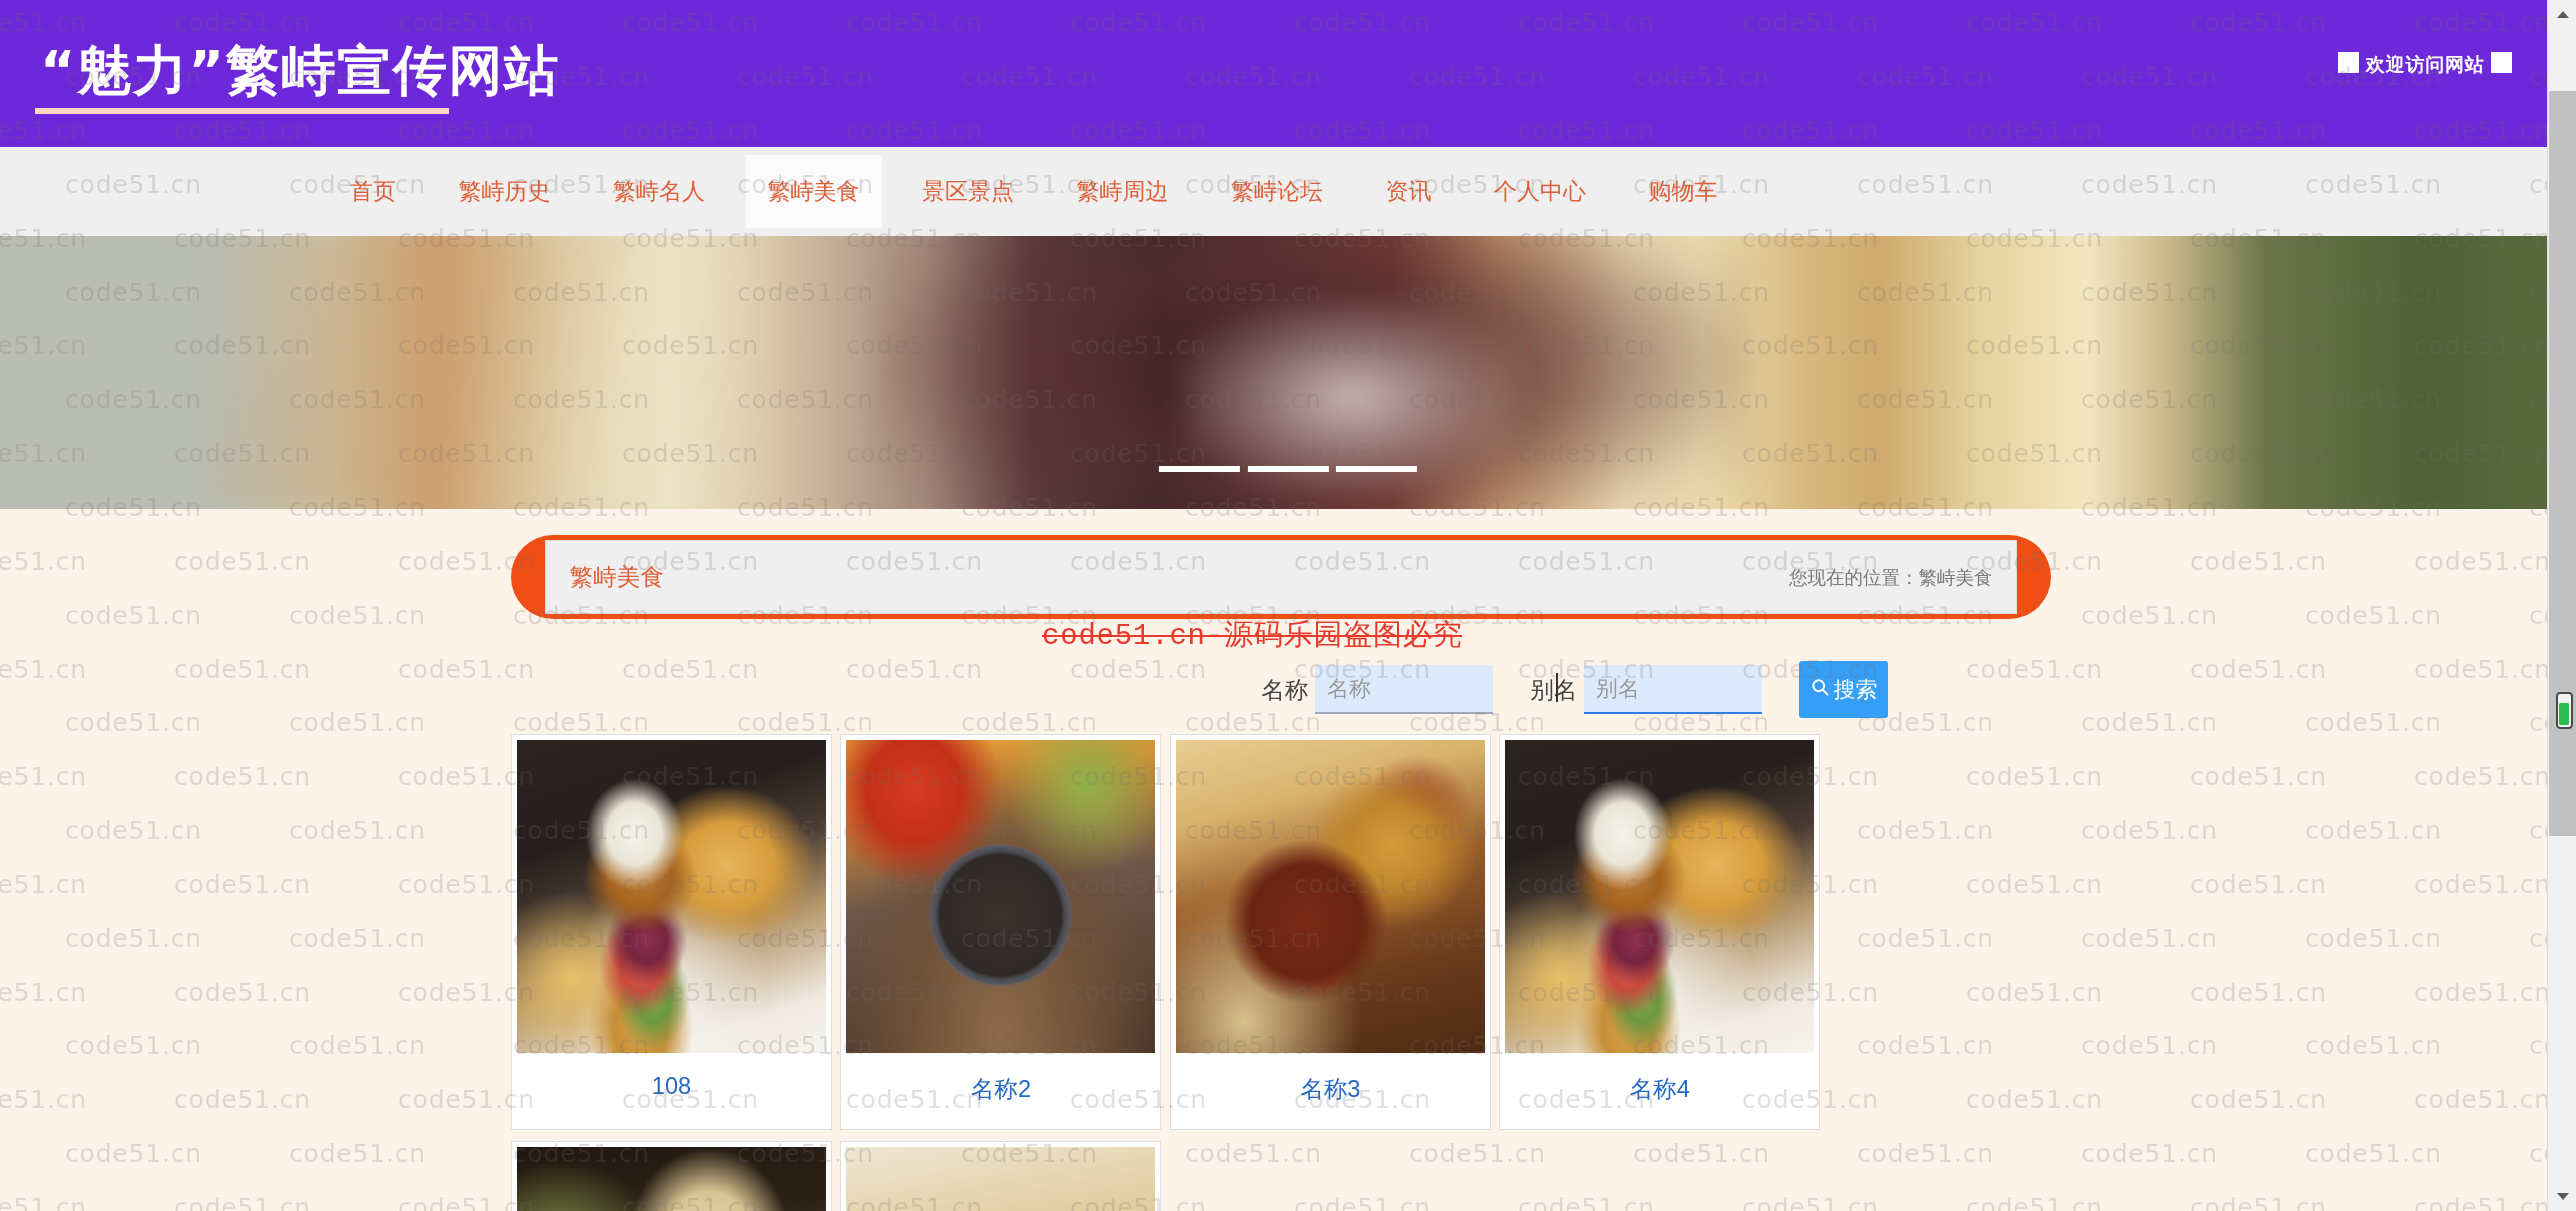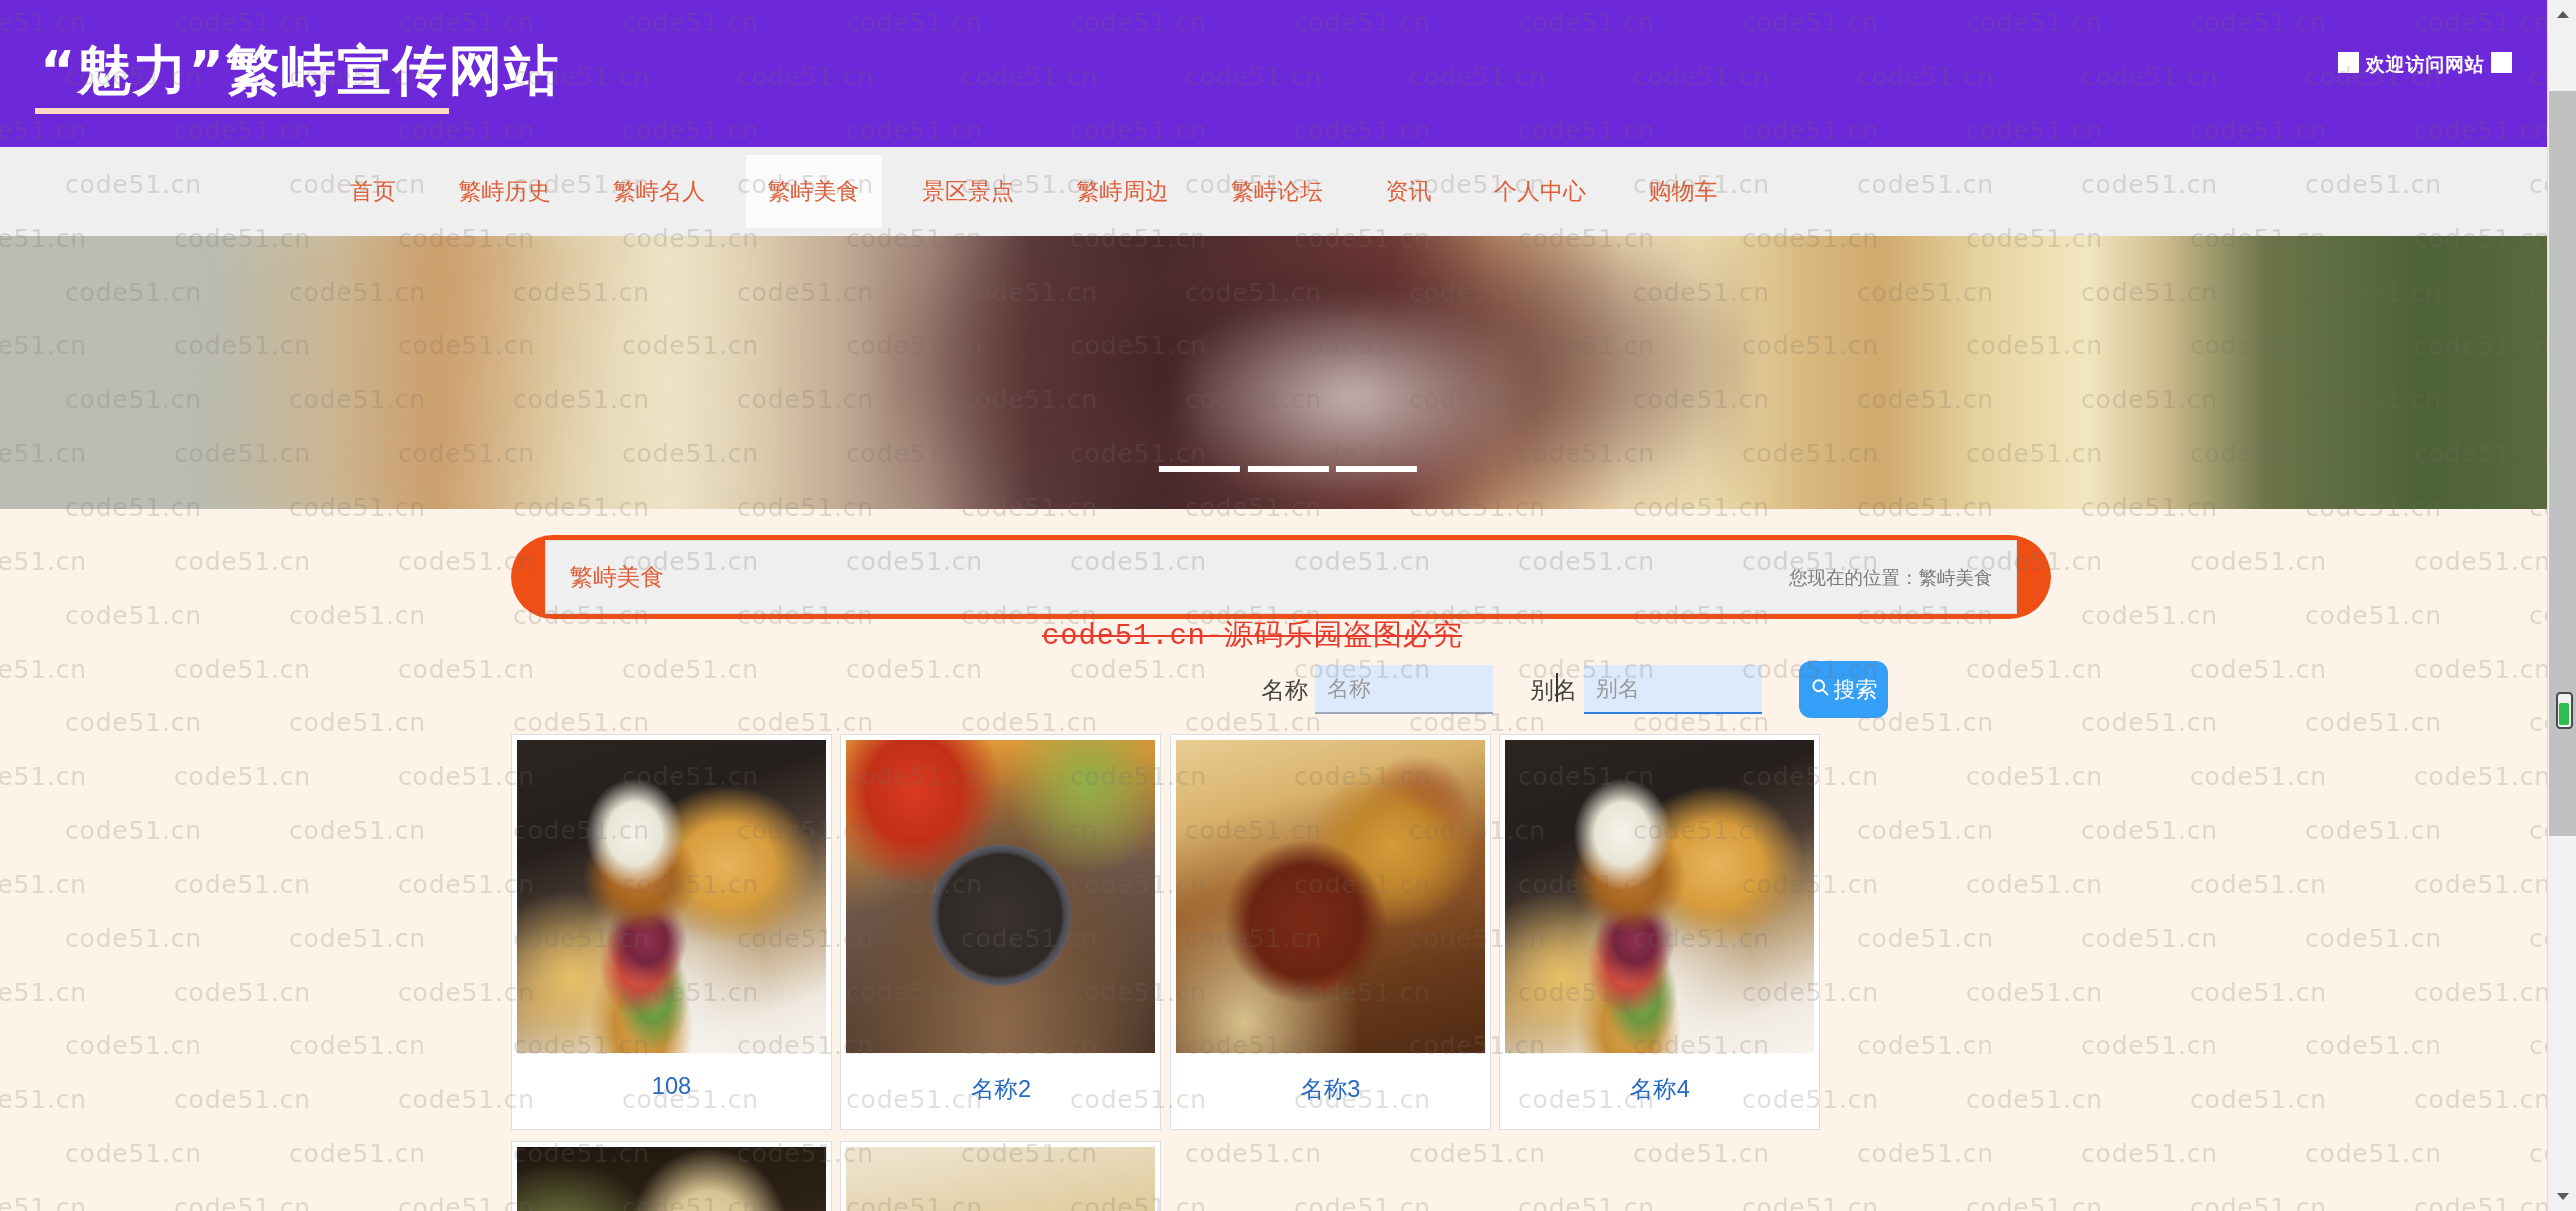--- a/index.html
+++ b/index.html
@@ -263,21 +263,21 @@
     font-family: "Liberation Sans", sans-serif;
   }
   .s-input.focused { border-bottom: 2.5px solid #9fa8b8; background: #dceafb; }
   .s-input.alias   { border-bottom: 2.5px solid #2d7fe0; background: #dceafb; }
   .s-input::placeholder { color: #9a9a9a; }
   .s-btn {
     width: 89px; height: 57px;
     background: #359ef6;
     color: #ffffff;
     border: none;
-    border-radius: 12px;
+    border-radius: 3px;
     font-size: 22px;
     cursor: pointer;
     display: flex;
     align-items: center;
     justify-content: center;
     gap: 4px;
     font-family: "Liberation Sans", sans-serif;
     white-space: nowrap;
   }
   .s-btn svg { flex: 0 0 auto; }

